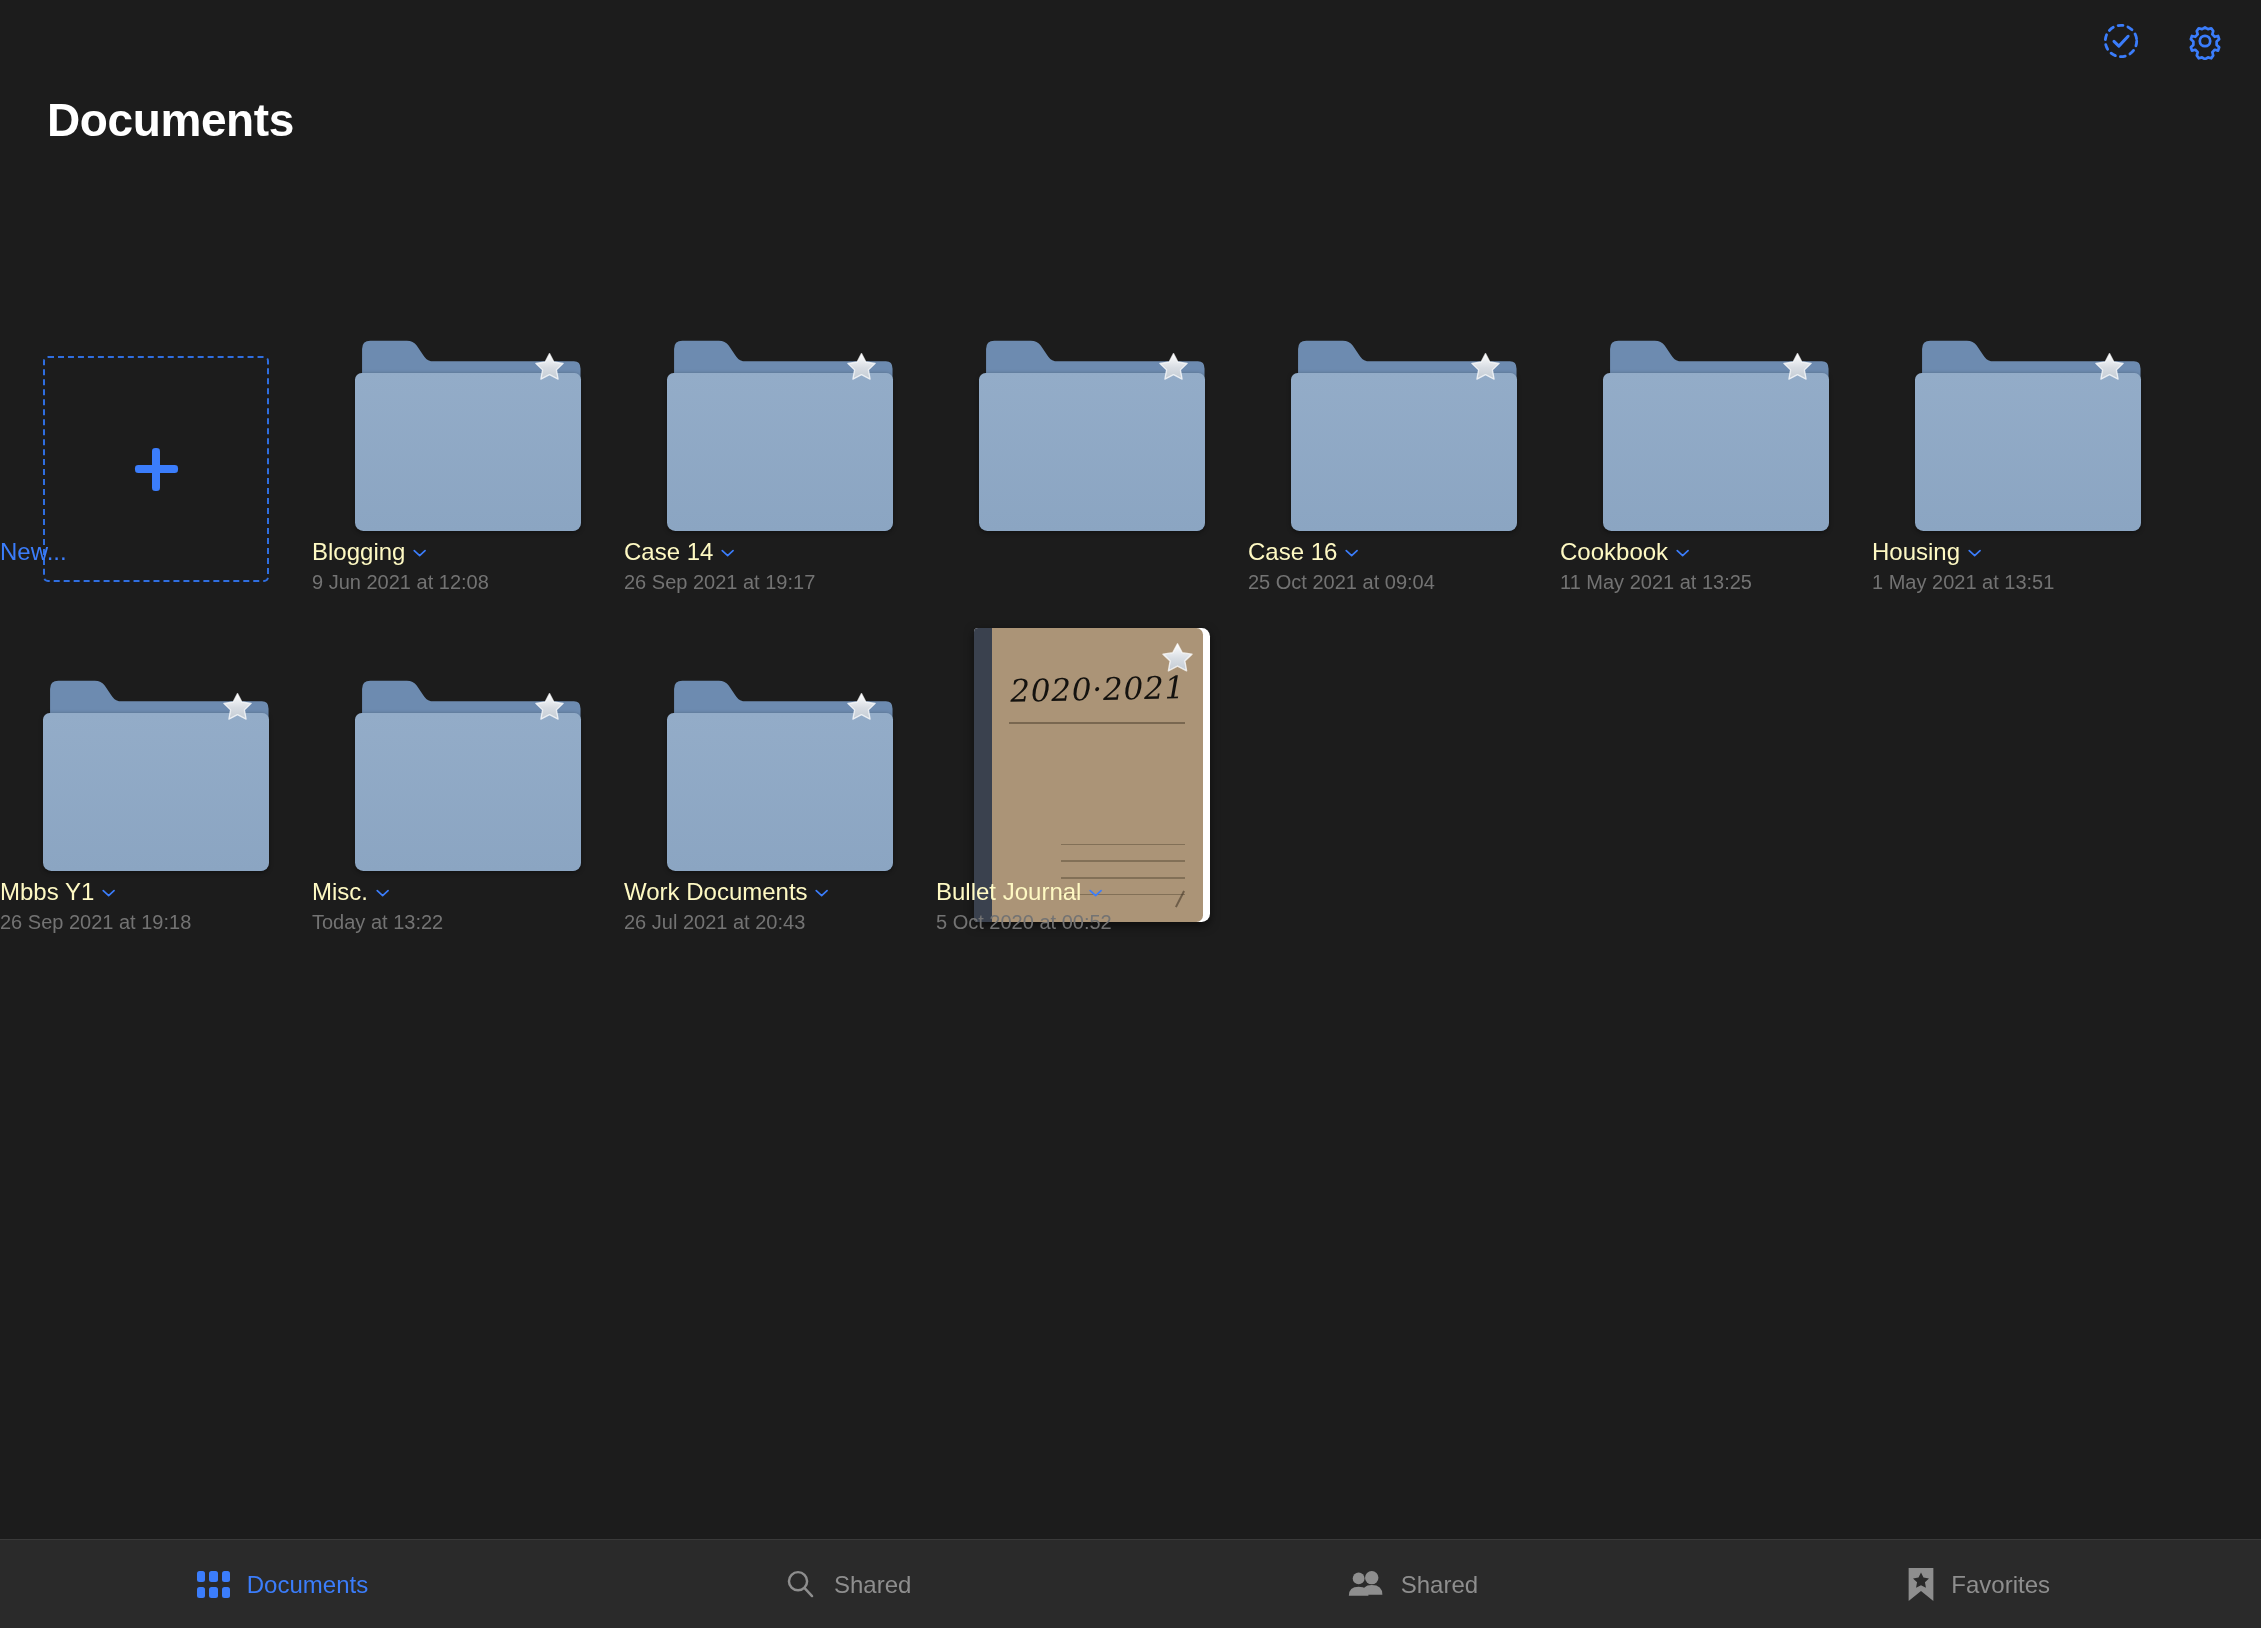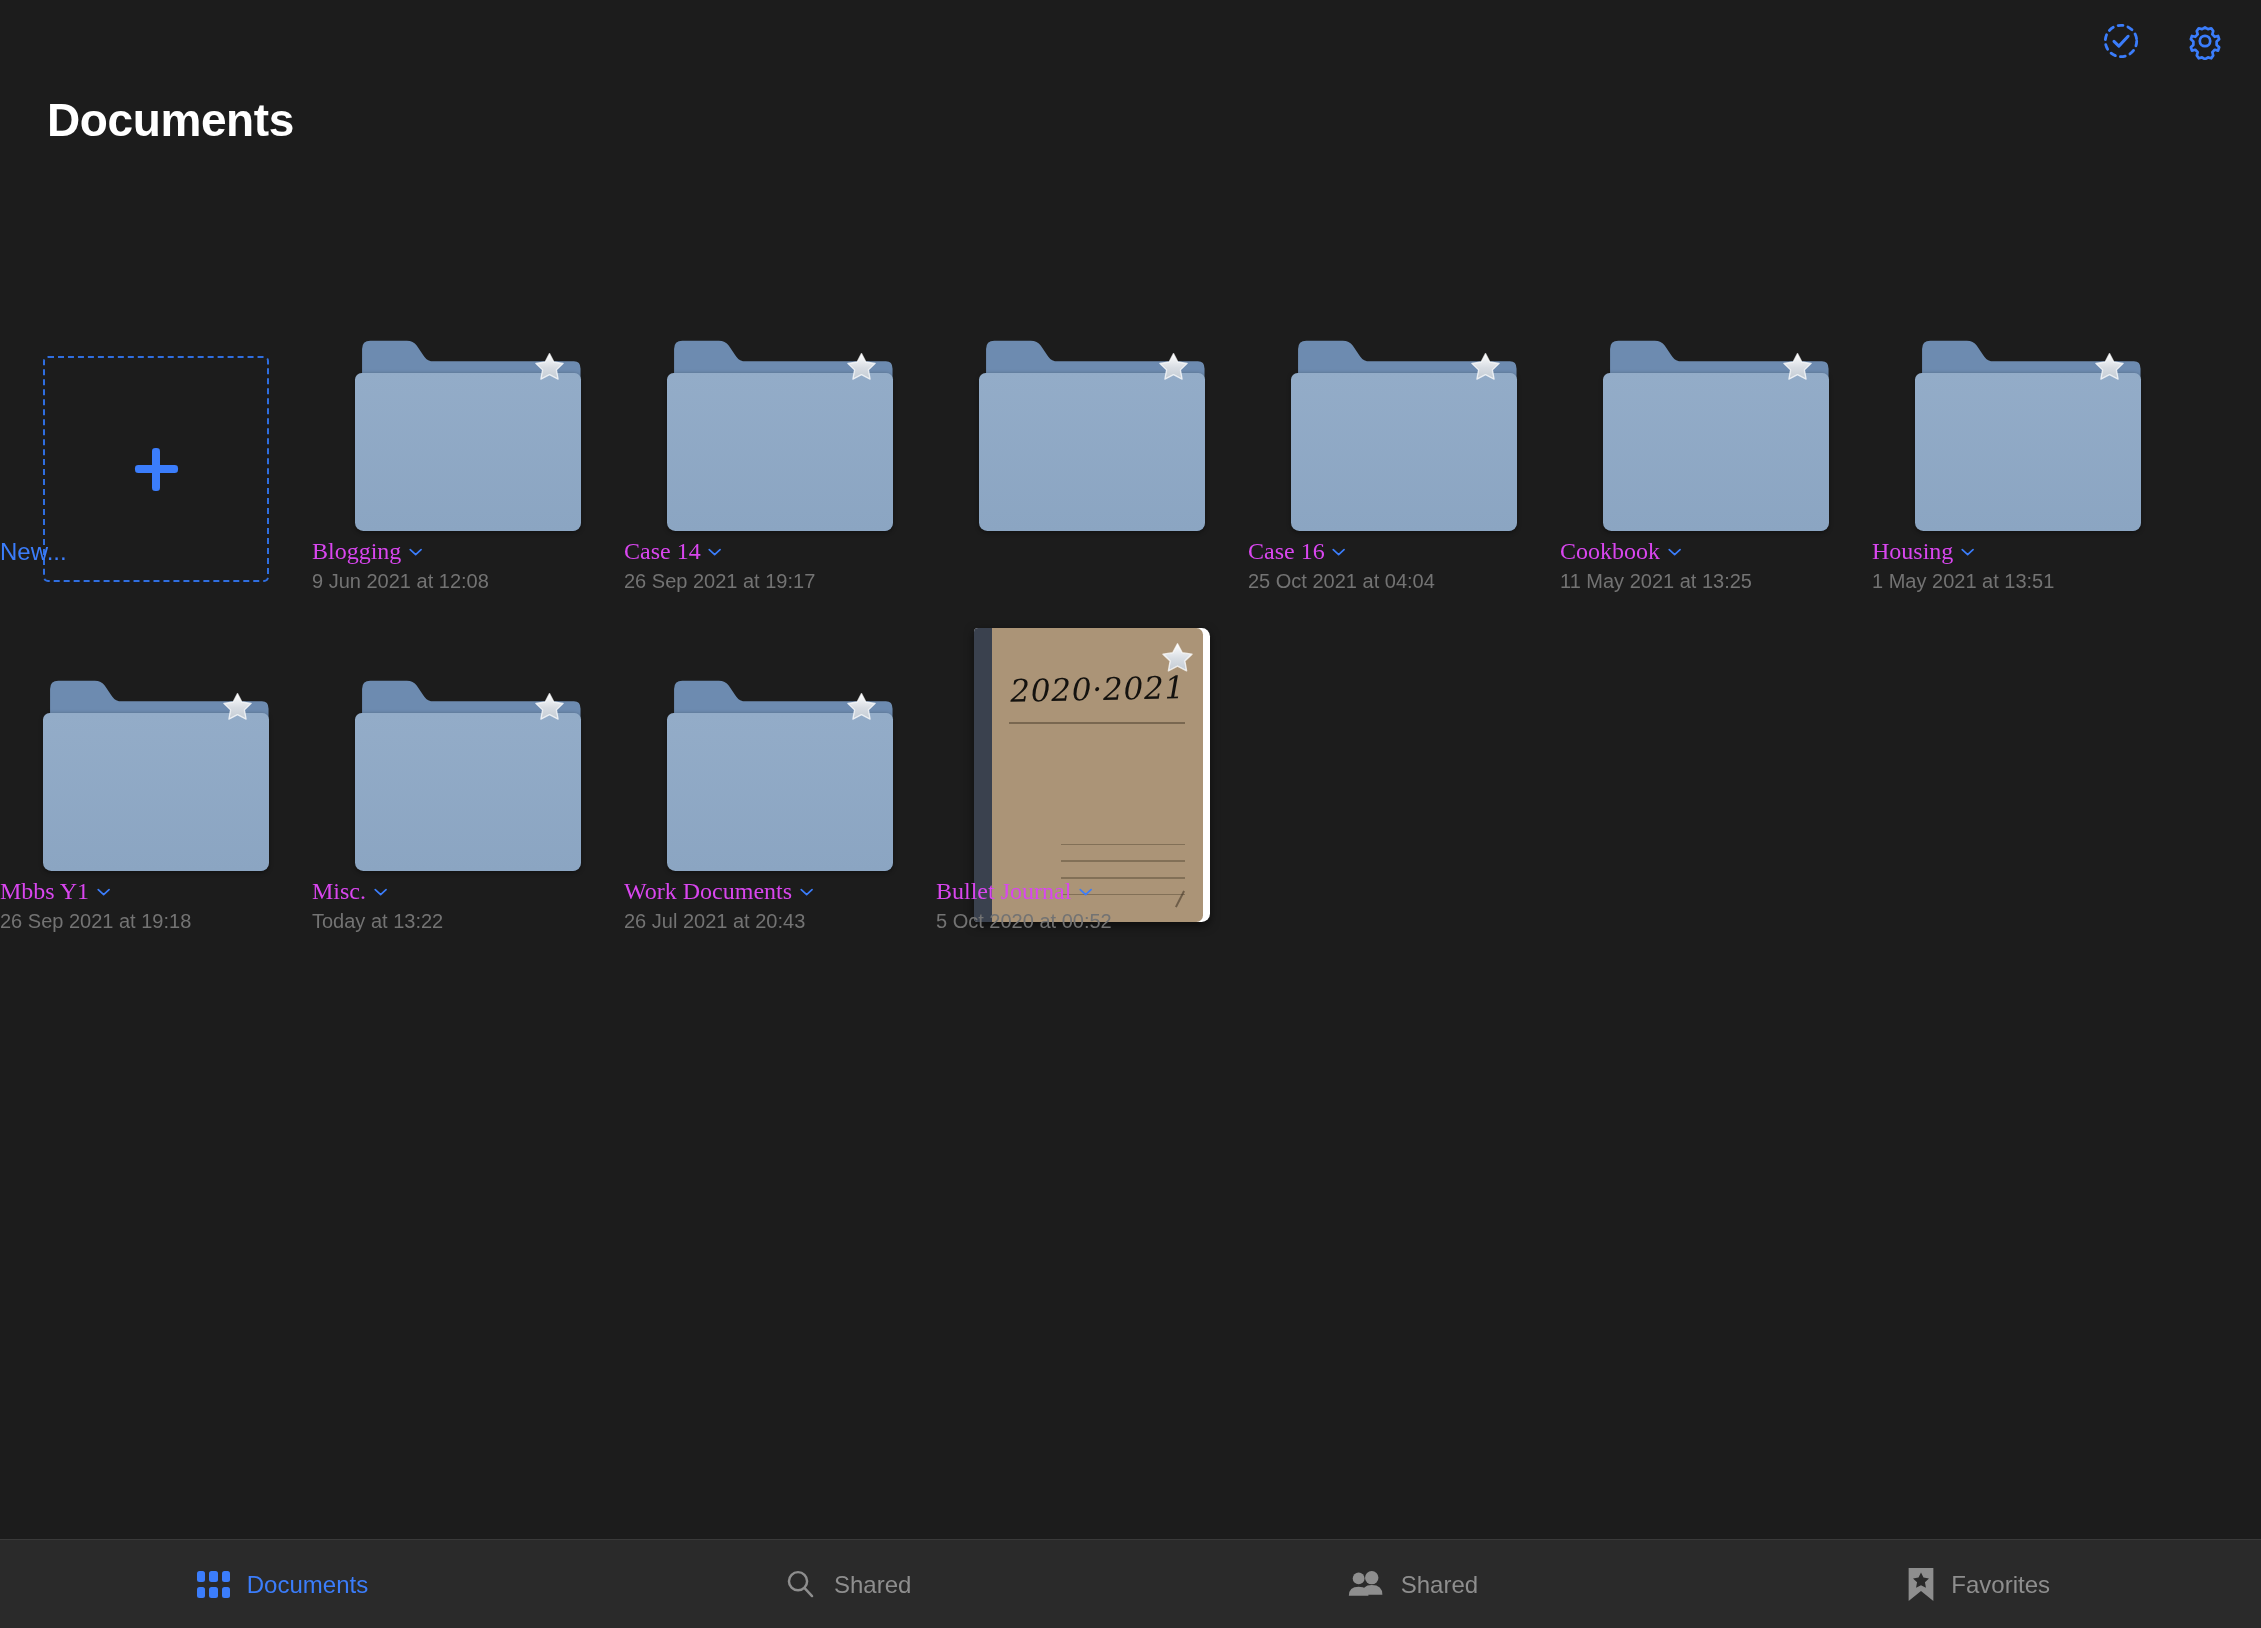--- a/index.html
+++ b/index.html
@@ -123,27 +123,26 @@
     justify-content: center;
   }
   .label-wrap {
     position: absolute;
     left: 0; right: 0;
     top: 264px;
     text-align: left;
   }
   .item-name {
     font-size: 24px;
-    color: #d946ef;
+    color: #fef9c3;
     display: inline-flex;
     align-items: baseline;
     gap: 7.5px;
     cursor: pointer;
     white-space: nowrap;
-    font-family: Liberation Serif, serif;
   }
   .chev {
     display: inline-block;
     width: 13.3px; height: 8.3px;
     position: relative;
     top: -2.5px;
   }
   .item-date {
     margin-top: 5px;
     font-size: 20px;
@@ -431,21 +430,21 @@
                 </defs>
                 <path d="M20 3.2 l5.3 10.1 11.3 1.7 -8.2 7.9 2.0 11.2 -10.4 -5.5 -10.4 5.5 2.0 -11.2 -8.2 -7.9 11.3 -1.7 z" fill="url(#sgstar-icon-3)" stroke="rgba(255,255,255,0.75)" stroke-width="1.6" stroke-linejoin="round"></path>
               </svg></span>
           </div>
         </div>
         <div class="label-wrap"><div class="item-name">
             <span>Case 16</span>
             <span class="chev"><svg width="13.3" height="8.3" viewBox="0 0 16 10">
                 <path d="M1.5 2 L8 8 L14.5 2" fill="none" stroke="#3b7dfb" stroke-width="2" stroke-linecap="round" stroke-linejoin="round"></path>
               </svg></span>
-          </div><div class="item-date">25 Oct 2021 at 04:04</div></div>
+          </div><div class="item-date">25 Oct 2021 at 09:04</div></div>
       </div>
       <div class="cell">
         <div class="tile-wrap">
           <div class="folder">
             <svg class="folder-back" viewBox="0 0 272 232">
               <path d="M8 12 q0-10 10-10 h44 q8 0 12 6 l9 13 q4 6 12 6 h169 q8 0 8 9 v186 q0 10-10 10 h-244 q-10 0-10-10 z" fill="#6d8bb0"></path>
             </svg>
             <div class="folder-front"></div>
             <span class="star-badge"><svg width="33" height="33" viewBox="0 0 40 40">
                 <defs>

